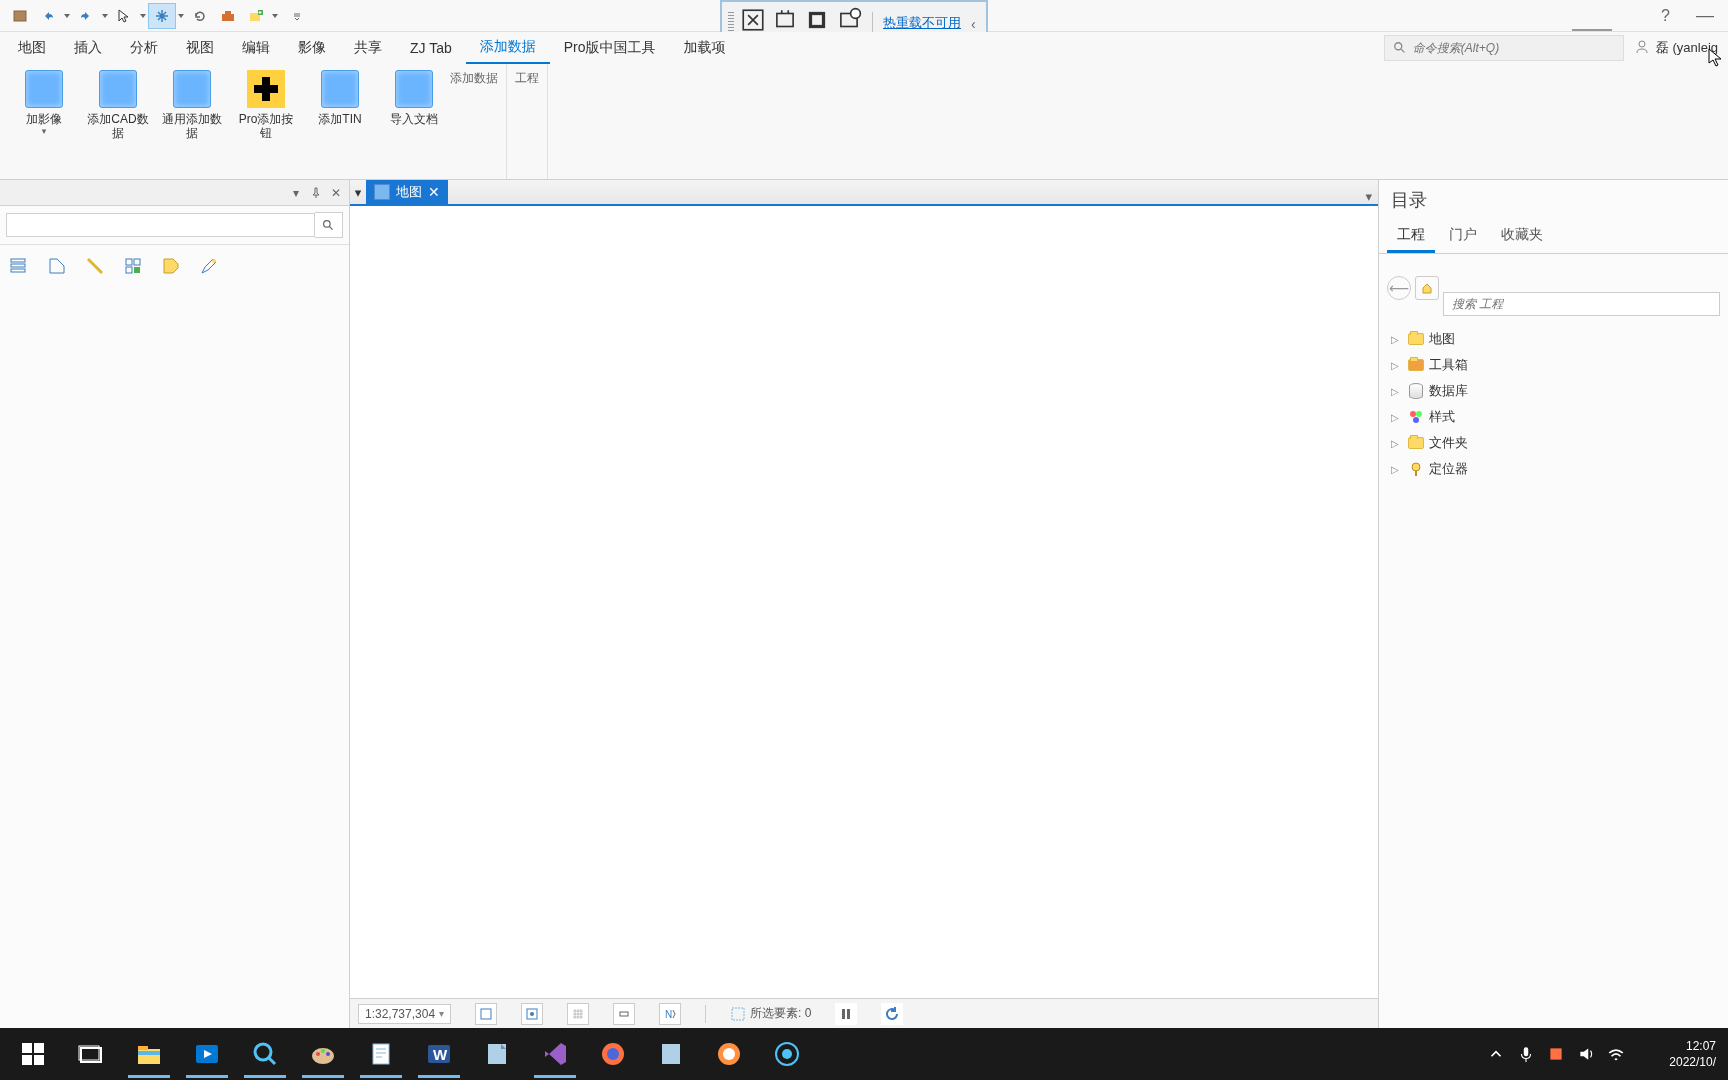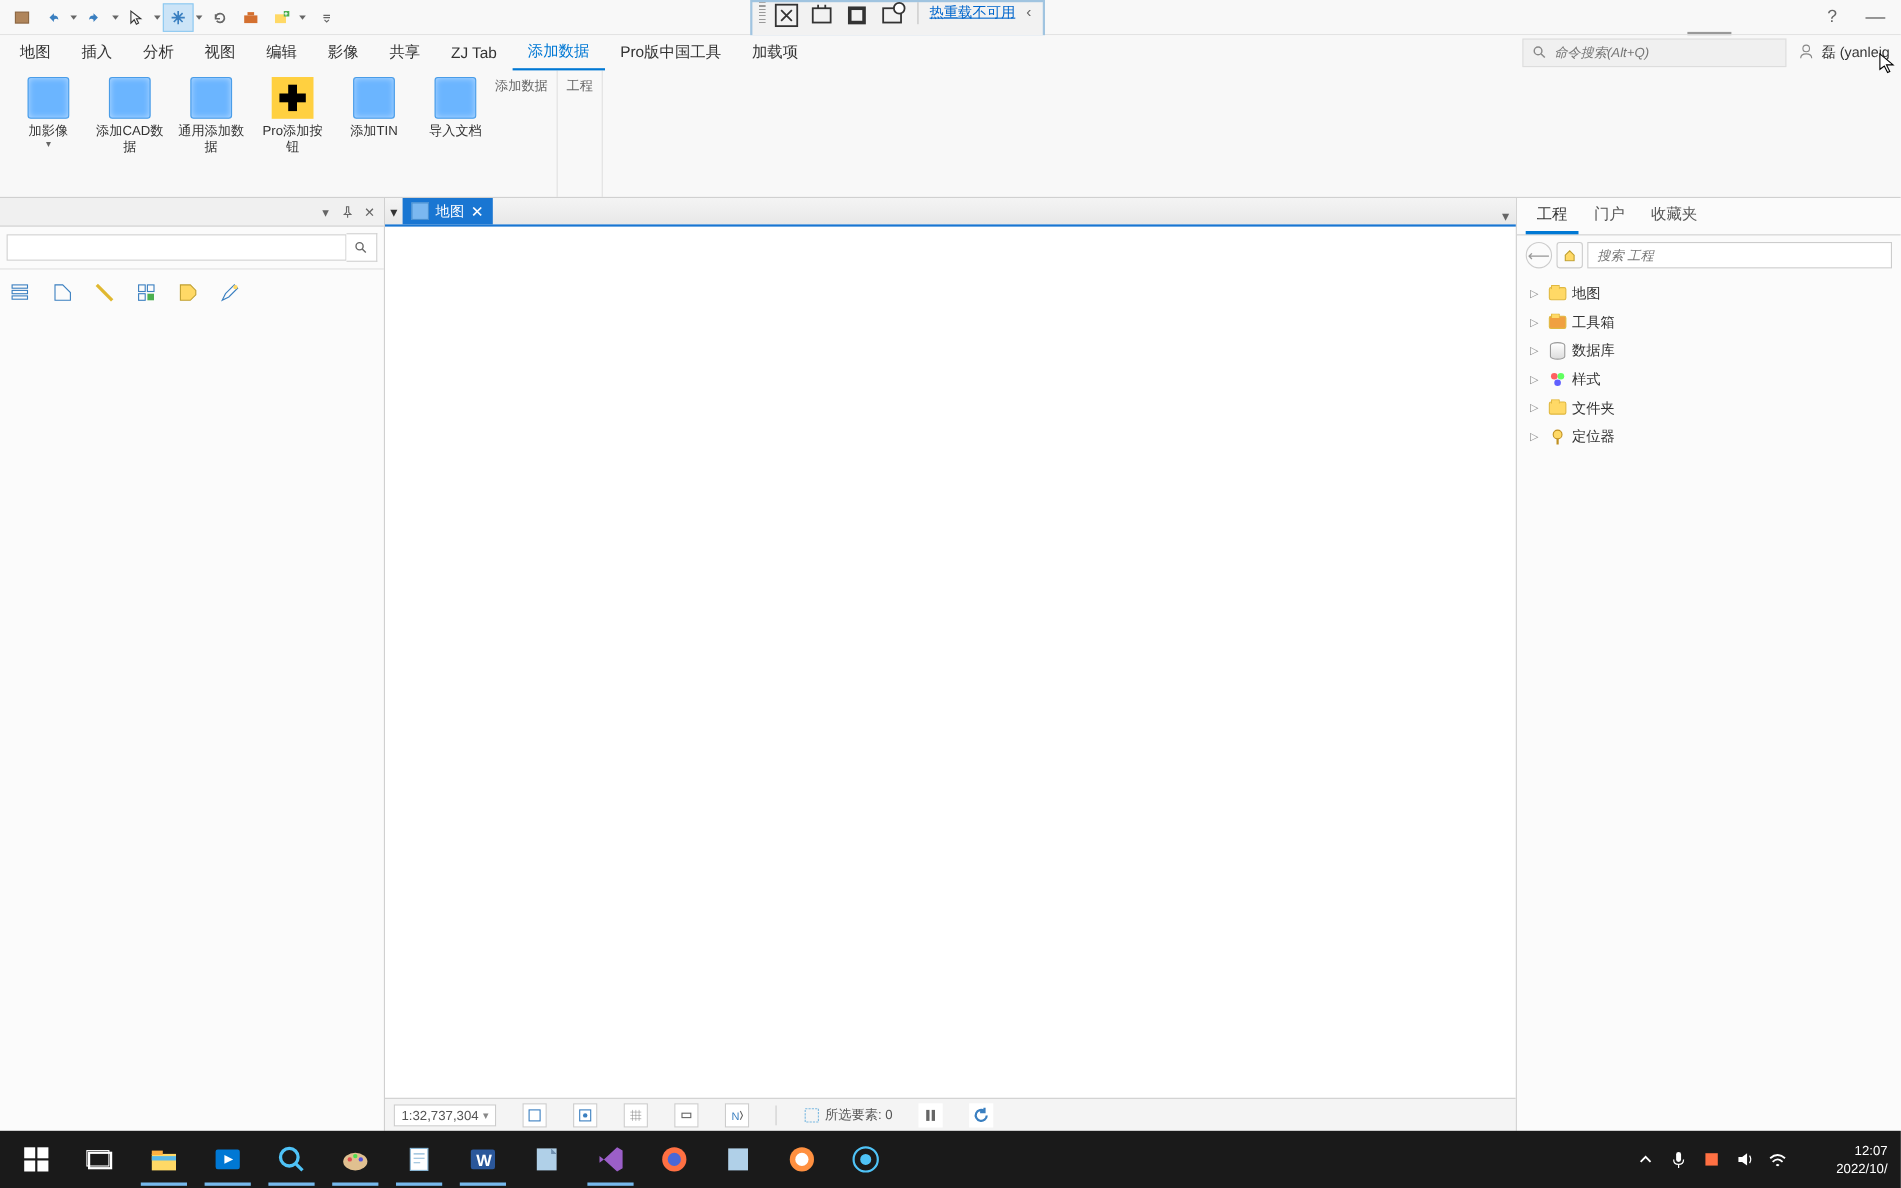--- a/index.html
+++ b/index.html
@@ -5,21 +5,21 @@
     * { margin: 0; padding: 0; box-sizing: border-box; font-family: "Microsoft YaHei", "Segoe UI", sans-serif; }
     body { width: 1728px; height: 1080px; overflow: hidden; background: #f8f8f8; font-size: 13px; color: #333; }
 
     
     .qat { height: 32px; background: #f8f8f8; border-bottom: 1px solid #e0e0e0; display: flex; align-items: center; padding: 0 6px; position: relative; }
     .qat-left { display: flex; align-items: center; gap: 0; }
     .qat-btn { width: 28px; height: 26px; display: flex; align-items: center; justify-content: center; cursor: pointer; }
     .qat-btn.active { background: #cce4f7; border: 1px solid #8cc8f0; }
     .qat-btn svg { width: 16px; height: 16px; }
     .qat-dd { width: 10px; display: flex; align-items: center; justify-content: center; }
-    .qat-center { position: absolute; left: 682px; top: 0; display: flex; align-items: flex-start; height: 34px; background: #f2f2f2; border: 2px solid #a0c4e0; padding: 0 6px; gap: 6px; }
+    .qat-center { position: absolute; left: 720px; top: 0; display: flex; align-items: flex-end; height: 34px; background: #f2f2f2; border: 2px solid #a0c4e0; padding: 0 6px; gap: 6px; }
     .qat-center-btn { width: 26px; height: 24px; display: flex; align-items: center; justify-content: center; cursor: pointer; }
     .qat-divider { width: 1px; height: 20px; background: #c0c0c0; margin: 0 4px; }
     .hot-reload { color: #0066cc; text-decoration: underline; font-size: 13px; cursor: pointer; }
     .qat-center-close { font-size: 14px; color: #666; cursor: pointer; padding: 0 4px; }
     .qat-right { margin-left: auto; display: flex; align-items: center; gap: 10px; }
     .help-btn { font-size: 16px; color: #666; cursor: pointer; padding: 0 8px; }
     .minimize-btn { font-size: 18px; color: #666; cursor: pointer; padding: 0 8px; }
     .grip { position: absolute; left: 850px; bottom: -3px; width: 40px; height: 6px; display: flex; flex-direction: column; gap: 1px; }
     .grip-line { height: 2px; background: #999; }
 
@@ -77,21 +77,21 @@
     .sel-count { display: flex; align-items: center; gap: 4px; text-align: center; }
 
     
     .right-panel { width: 350px; background: #fbfbfb; border-left: 1px solid #d0d0d0; display: flex; flex-direction: column; }
     .catalog-title { font-size: 18px; padding: 8px 12px; color: #444; }
     .catalog-tabs { display: flex; border-bottom: 1px solid #d0d0d0; padding: 0 8px; gap: 4px; }
     .catalog-tab { padding: 6px 10px; cursor: pointer; font-size: 14px; color: #555; }
     .catalog-tab.active { border-bottom: 3px solid #0078d4; color: #333; font-weight: 500; }
     .catalog-nav { display: flex; align-items: center; padding: 6px 8px; gap: 4px; }
     .nav-btn { width: 24px; height: 24px; border: 1px solid #ccc; border-radius: 12px; display: flex; align-items: center; justify-content: center; cursor: pointer; color: #999; font-size: 14px; }
-    .catalog-search { flex: 1; border: 1px solid #ccc; padding: 4px 8px; font-size: 12px; font-style: italic; color: #999; outline: none; }
+    .catalog-search { flex: 1; border: 1px solid #ccc; padding: 4px 8px; font-size: 12px; font-style: italic; color: #999; outline: none; margin-top: 32px; }
     .tree { padding: 4px 0; }
     .tree-item { display: flex; align-items: center; padding: 4px 12px; cursor: pointer; gap: 4px; }
     .tree-expand { width: 12px; color: #888; font-size: 10px; }
     .tree-icon { width: 18px; height: 18px; display: flex; align-items: center; justify-content: center; }
     .tree-label { font-size: 13px; }
     .folder-yellow { background: #ffd966; border: 1px solid #e0b840; border-radius: 2px; width: 16px; height: 12px; position: relative; }
     .folder-yellow::before { content: ''; position: absolute; top: -3px; left: 1px; width: 6px; height: 3px; background: #ffd966; border: 1px solid #e0b840; border-bottom: none; border-radius: 1px 1px 0 0; }
     .db-icon { width: 14px; height: 16px; background: linear-gradient(#fff, #ddd); border: 1px solid #999; border-radius: 7px/3px; }
 
     
@@ -414,20 +414,21 @@
       <div class="sb-btn" style="border:none;">
           <svg width="16" height="16" viewBox="0 0 16 16">
             <path d="M13 8 A5 5 0 1 1 11 4" fill="none" stroke="#3a7fc0" stroke-width="2"></path>
             <path d="M11 1 L11 5 L7 5" fill="none" stroke="#3a7fc0" stroke-width="2"></path>
           </svg>
         </div>
     </div>
   </div>
 
   <div class="right-panel">
+    <div class="catalog-title">目录</div>
     <div class="catalog-tabs">
       <div class="catalog-tab active">工程</div>
       <div class="catalog-tab">门户</div>
       <div class="catalog-tab">收藏夹</div>
     </div>
     <div class="catalog-nav">
       <div class="nav-btn">⟵</div>
       <div class="nav-btn" style="border-radius:3px;">
           <svg width="12" height="12" viewBox="0 0 12 12">
             <path d="M2 6 L6 2 L10 6 L10 11 L2 11 Z" fill="#ffd966" stroke="#c0a030"></path>

